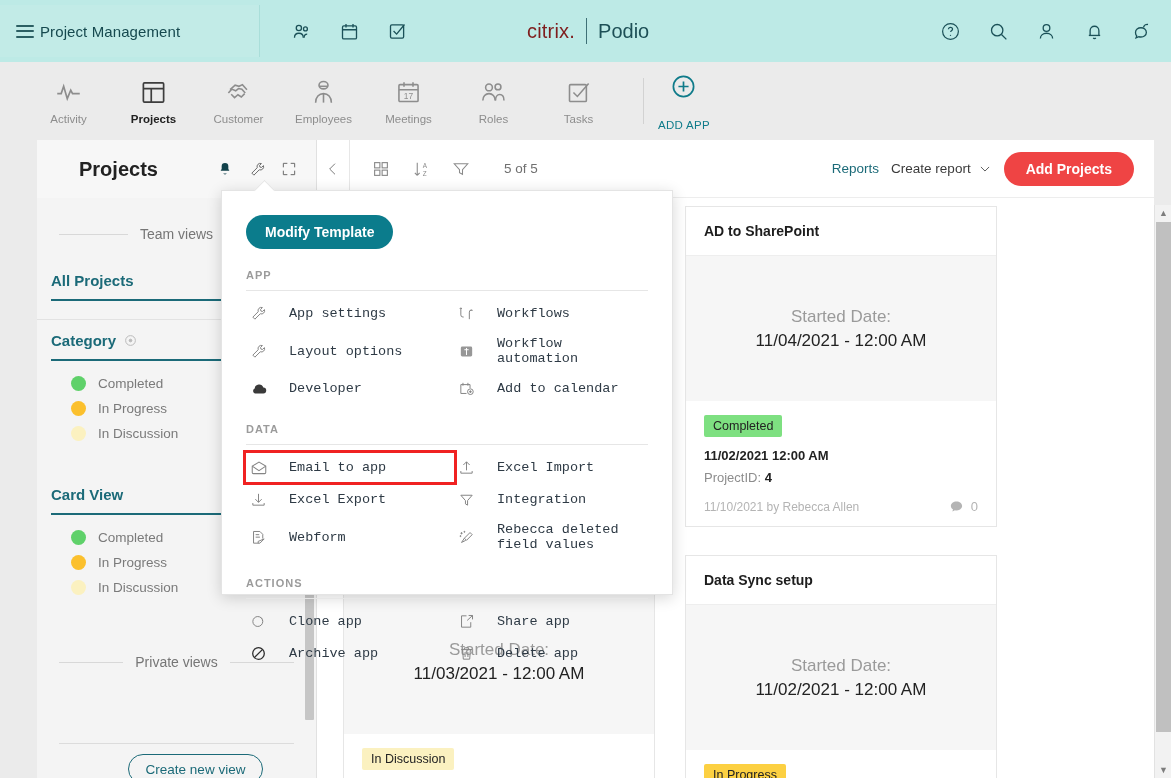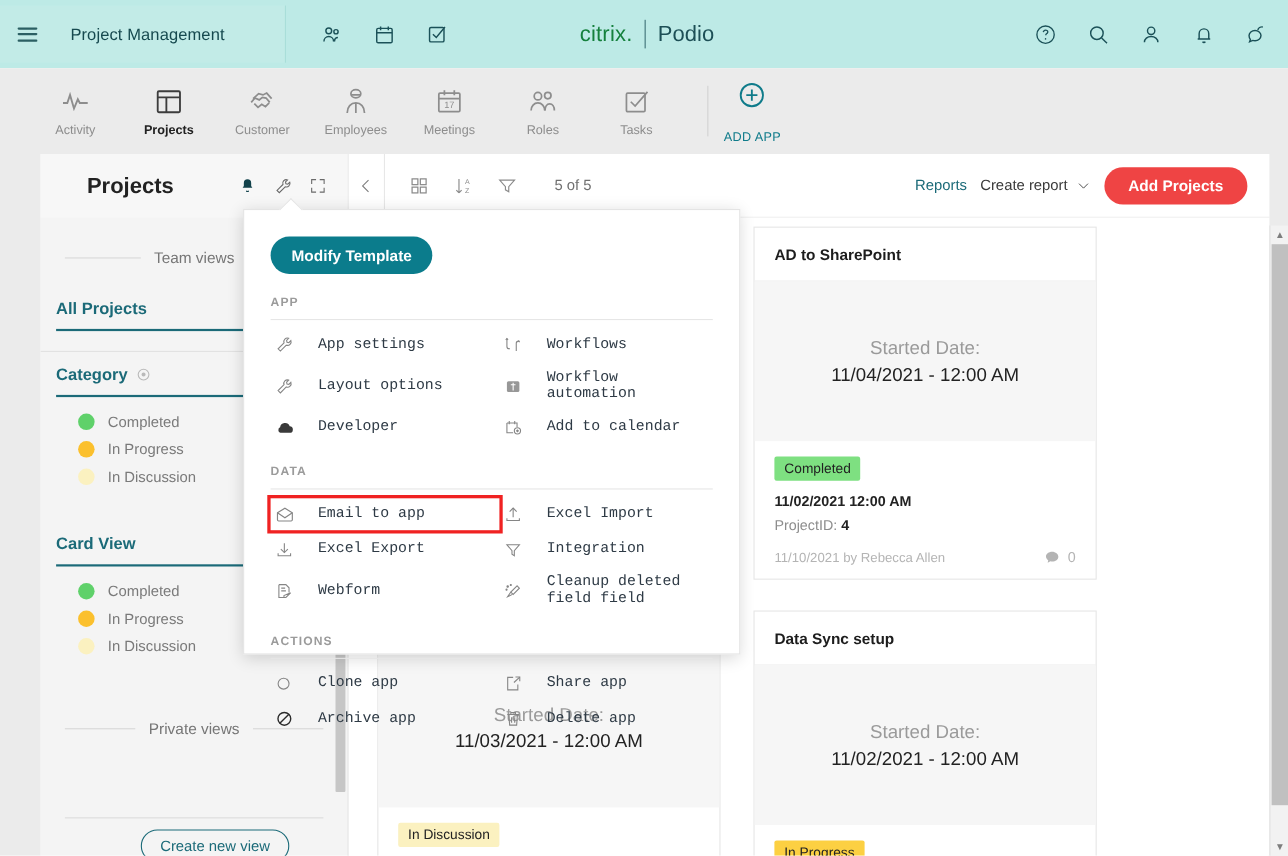--- a/index.html
+++ b/index.html
@@ -12,34 +12,34 @@
   body { position: relative; }
 
   
   .topbar {
     position: absolute; top: 0; left: 0; width: 1171px; height: 62px;
     background: #bdeae6;
     display: flex; align-items: center;
   }
   .topbar-left {
     width: 260px; height: 52px; display: flex; align-items: center;
-    gap: 30px; padding-left: 16px;
+    gap: 6px; padding-left: 16px;
     border-right: 1px solid #a9ded9;
     background: #c2ebe7;
   }
   .hamburger { width: 18px; height: 13px; display:flex; flex-direction:column; justify-content:space-between; cursor:pointer;}
   .hamburger span { display:block; height:2px; background:#2b5f63; border-radius:1px;}
   .workspace-title { font-size: 15px; color: #16494f; letter-spacing: .1px; }
 
   .topbar-icons { display:flex; align-items:center; gap:26px; padding-left: 30px; }
   .tb-icon { width:22px; height:22px; color:#1b5158; display:flex; align-items:center; justify-content:center; cursor:pointer;}
   .tb-icon svg { width:21px; height:21px; }
 
   .brand { position:absolute; left:527px; top:0; height:62px; display:flex; align-items:center; gap:0px;}
-  .brand-citrix { font-size:20px; color:#15803d; letter-spacing:.2px;}
+  .brand-citrix { font-size:20px; color:#7f1d1d; letter-spacing:.2px;}
   .brand-sep { display:inline-block; width:1px; height:26px; background:#3e7076; margin:0 11px;}
   .brand-podio { font-size:20px; color:#1d4f56; }
 
   .topbar-right { position:absolute; right:18px; top:0; height:62px; display:flex; align-items:center; gap:26px;}
 
   
   .appnav {
     position:absolute; top:62px; left:0; width:1171px; height:78px;
     background:#ebebeb;
     display:flex; align-items:center; padding-left: 26px;
@@ -700,21 +700,21 @@
       <div class="dd-item">
         <span class="ico">
             <svg width="17" height="17" viewBox="0 0 24 24" fill="none" stroke="currentColor" stroke-width="1.4">
               <path d="M17 5l-8 8 3 3 8-8z"></path>
               <path d="M9 13l-4 6 6-3"></path>
               <circle cx="5" cy="6" r=".9" fill="currentColor"></circle>
               <circle cx="9" cy="4" r=".7" fill="currentColor"></circle>
               <circle cx="3.5" cy="10" r=".7" fill="currentColor"></circle>
             </svg>
           </span>
-        <span class="txt">Cleanup deleted field field</span>
+        <span class="txt">Rebecca deleted field values</span>
       </div>
     </div>
   </div>
 
   
   <div class="dd-section">
     <div class="dd-section-title">ACTIONS</div>
     <div class="dd-rule"></div>
     <div class="dd-grid">
       <div class="dd-item">

